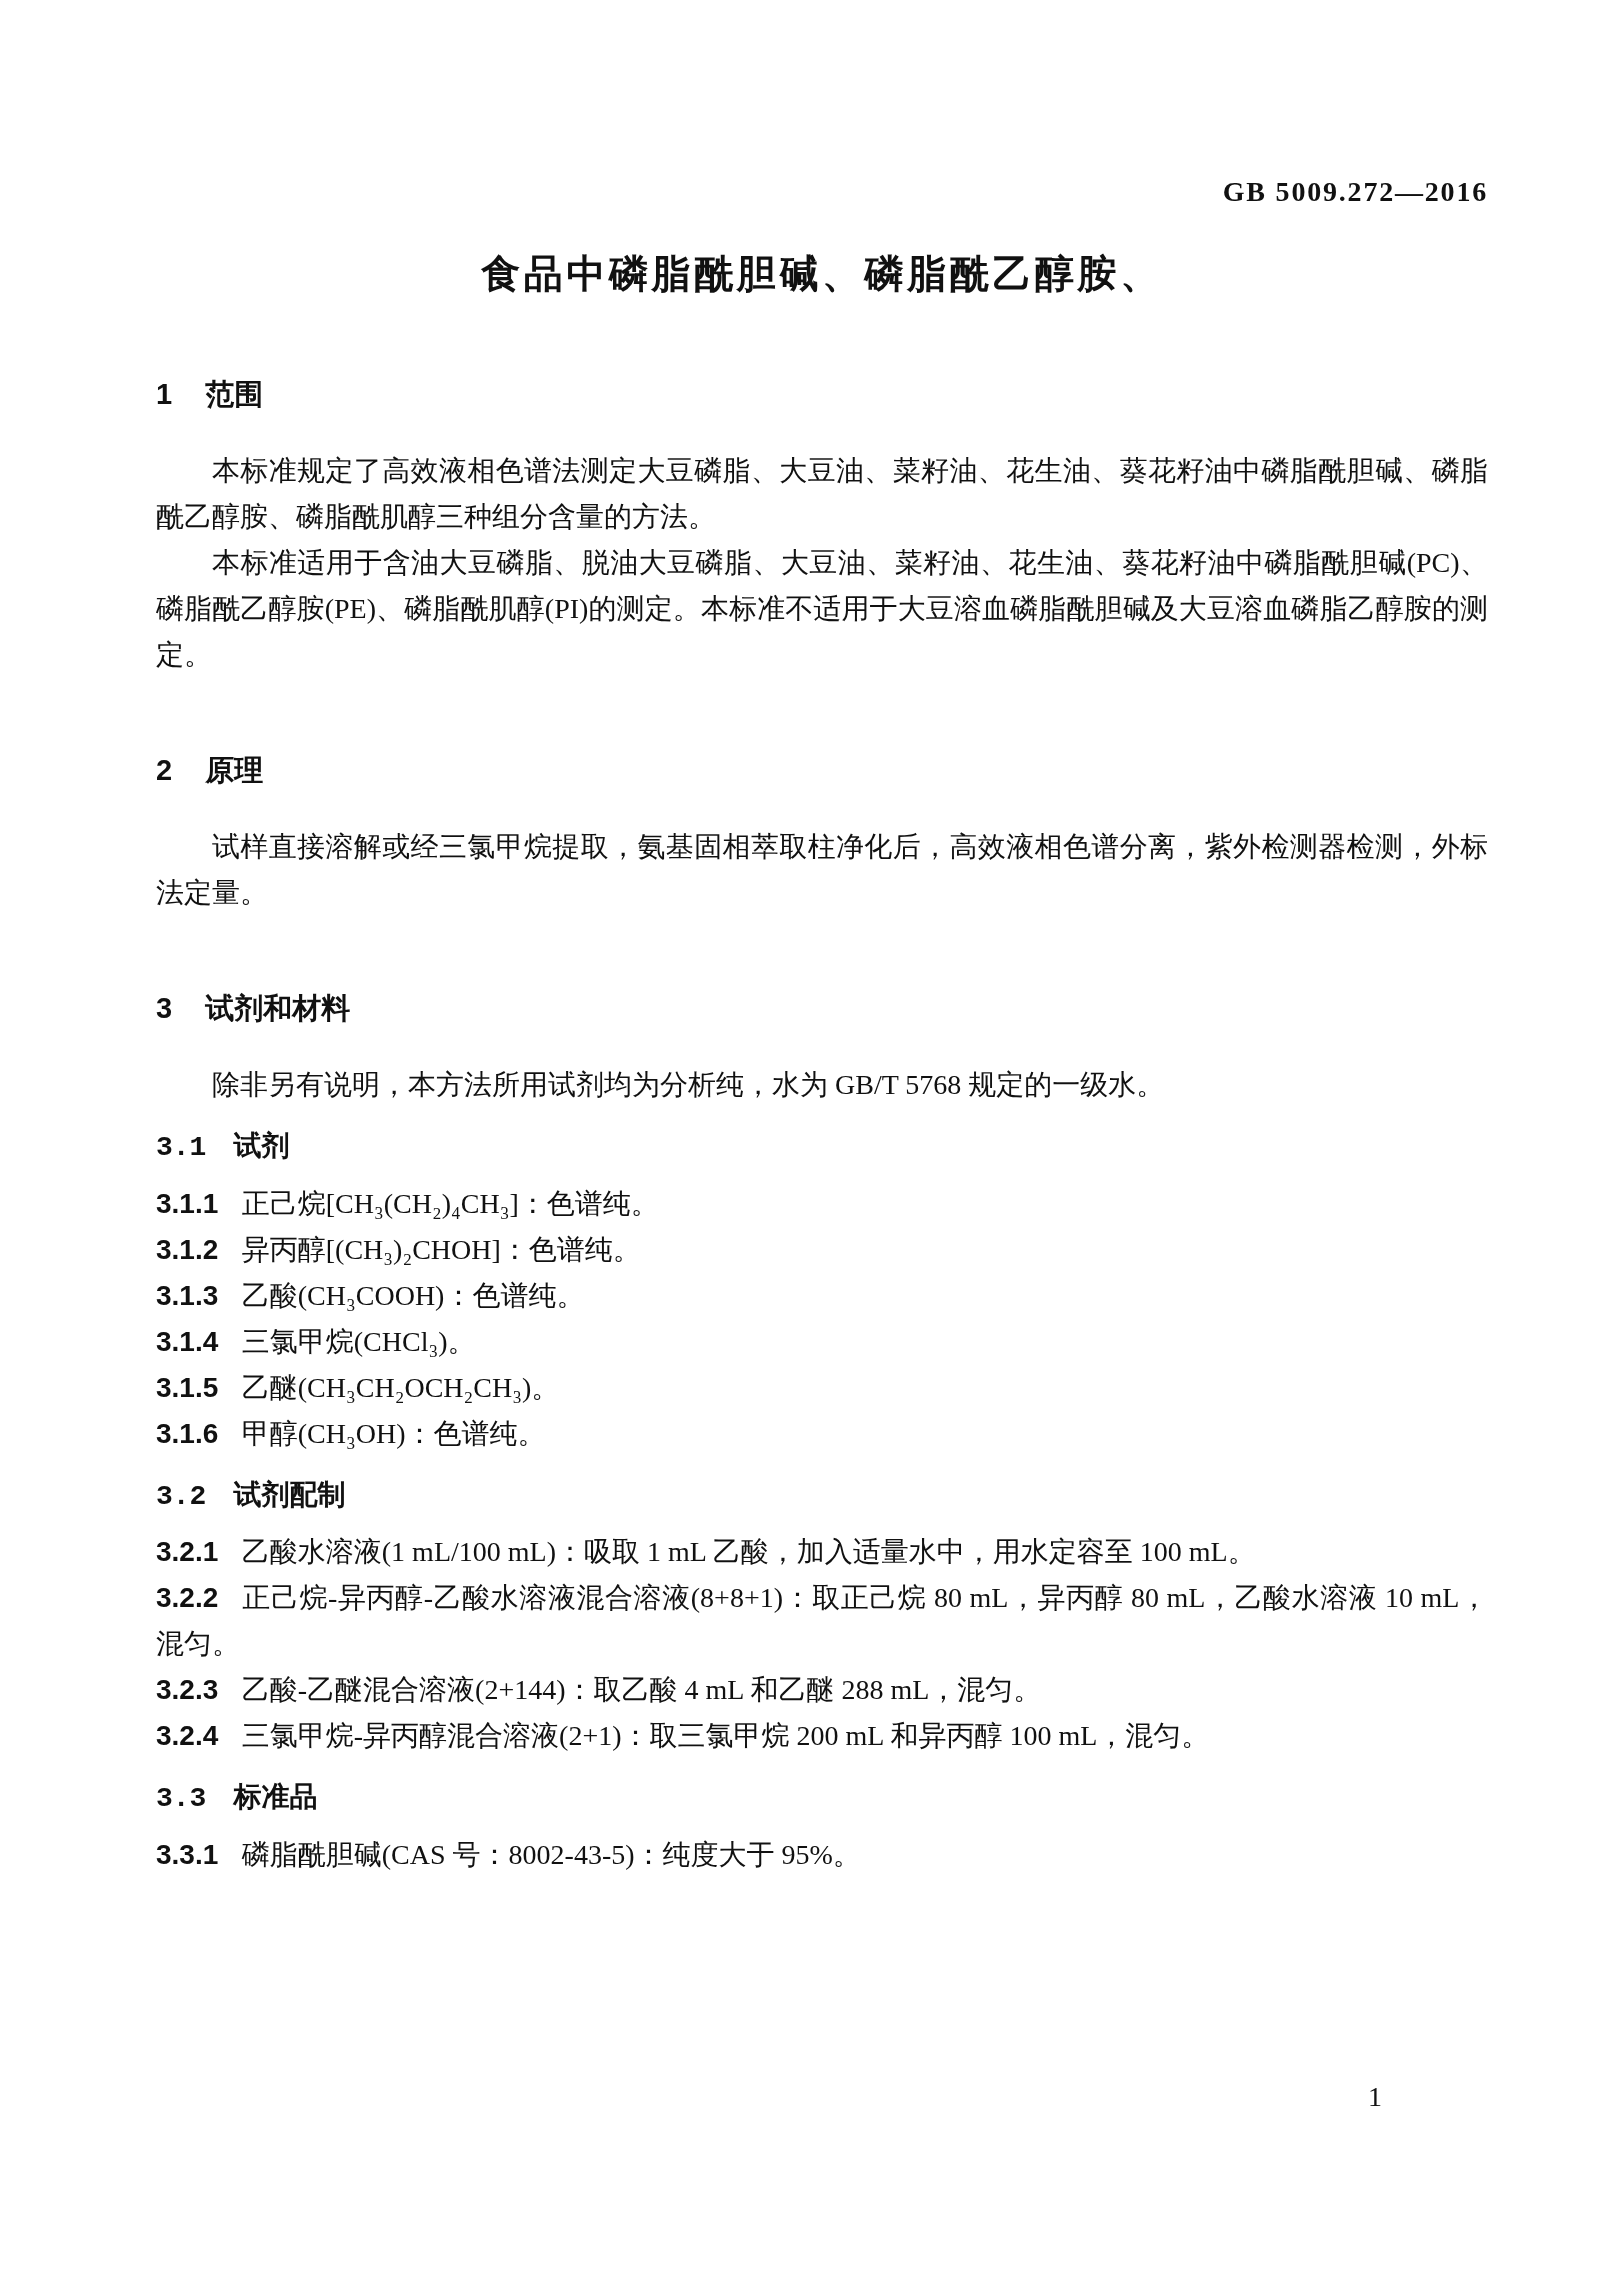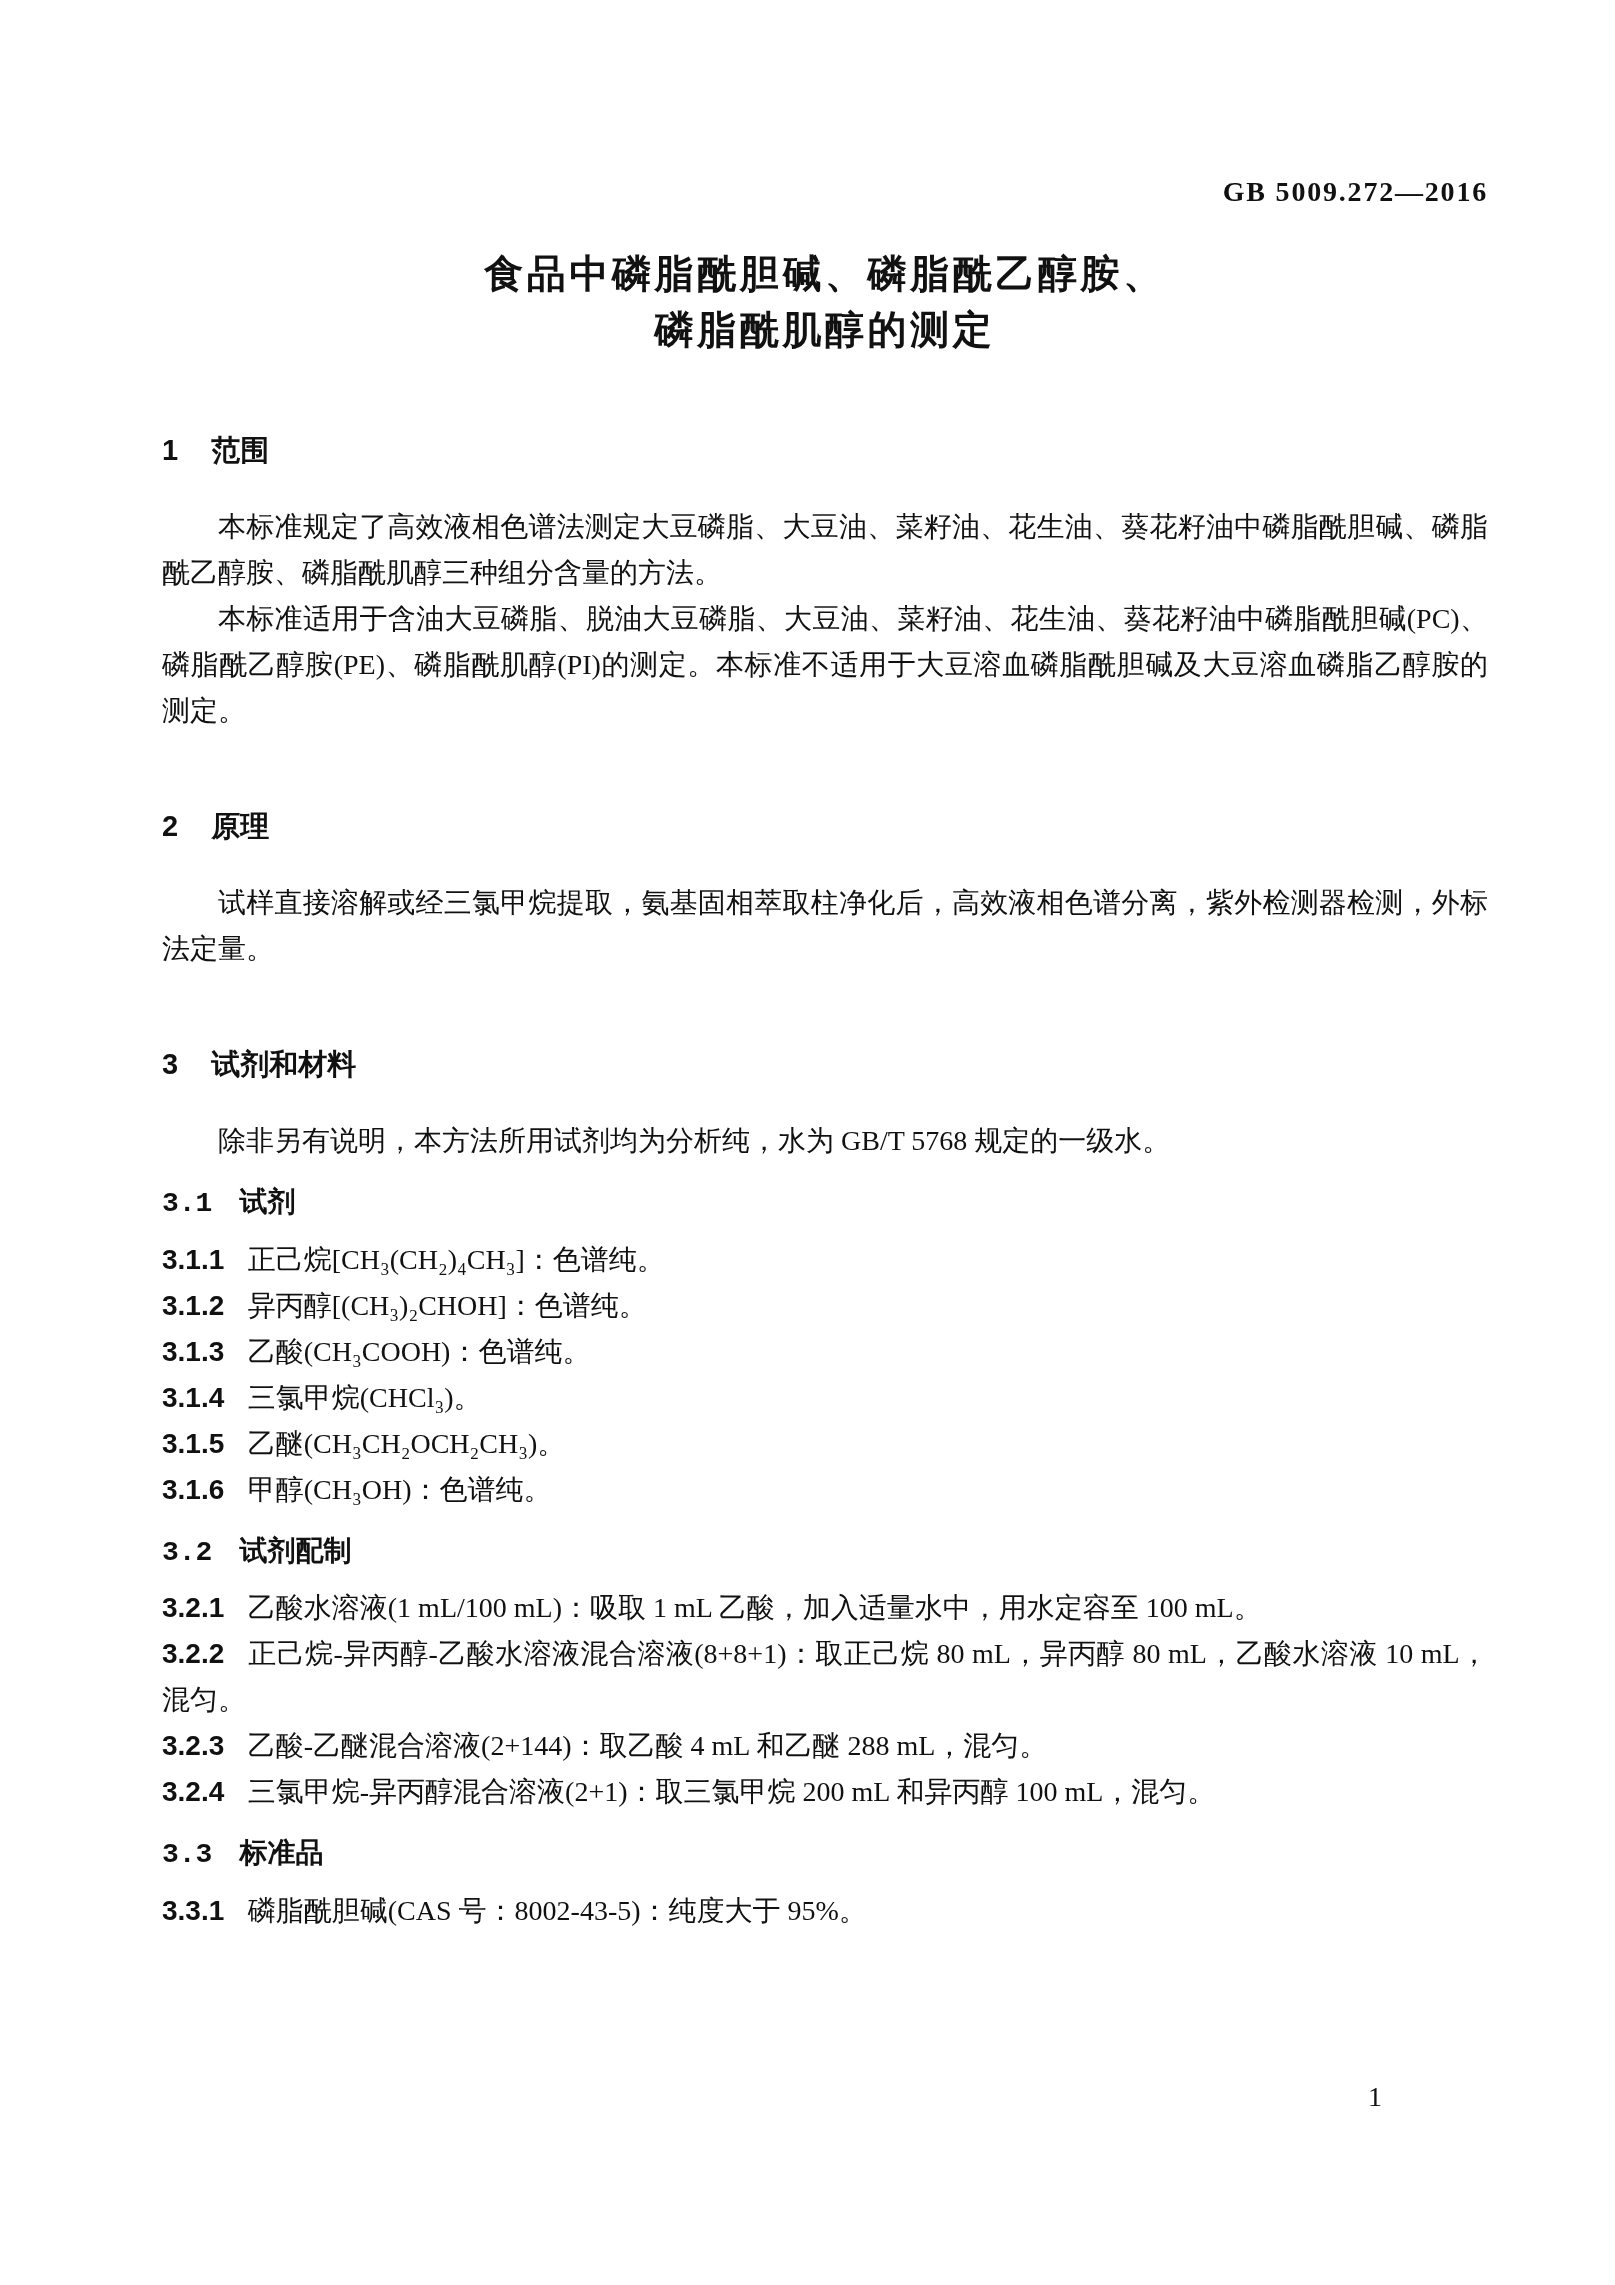--- a/index.html
+++ b/index.html
@@ -11,21 +11,21 @@
     position: relative;
     width: 1616px;
     height: 2285px;
     background: #ffffff;
     color: #111111;
     overflow: hidden;
     font-family: "Liberation Serif", "DejaVu Serif", serif;
   }
   .content {
     position: absolute;
-    left: 162px;
+    left: 156px;
     right: 128px;
     top: 0;
   }
   
   .doc-number {
     margin-top: 175px;
     text-align: right;
     font-family: "Liberation Serif", "DejaVu Serif", serif;
     font-weight: bold;
     font-size: 28px;
@@ -105,21 +105,20 @@
 </head>
 <body>
 
 <div class="page">
   <div class="content">
 
     <div class="doc-number">GB 5009.272—2016</div>
 
     <div class="title-block">
       <div class="title-line2">食品中磷脂酰胆碱、磷脂酰乙醇胺、</div>
-      <div class="title-line3">磷脂酰肌醇的测定</div>
     </div>
 
     <h2 class="sec-h">
       <span class="h-num">1</span><span class="h-title">范围</span>
     </h2>
     <p class="para">本标准规定了高效液相色谱法测定大豆磷脂、大豆油、菜籽油、花生油、葵花籽油中磷脂酰胆碱、磷脂酰乙醇胺、磷脂酰肌醇三种组分含量的方法。</p>
     <p class="para">本标准适用于含油大豆磷脂、脱油大豆磷脂、大豆油、菜籽油、花生油、葵花籽油中磷脂酰胆碱(PC)、磷脂酰乙醇胺(PE)、磷脂酰肌醇(PI)的测定。本标准不适用于大豆溶血磷脂酰胆碱及大豆溶血磷脂乙醇胺的测定。</p>
 
     <h2 class="sec-h">
       <span class="h-num">2</span><span class="h-title">原理</span>

